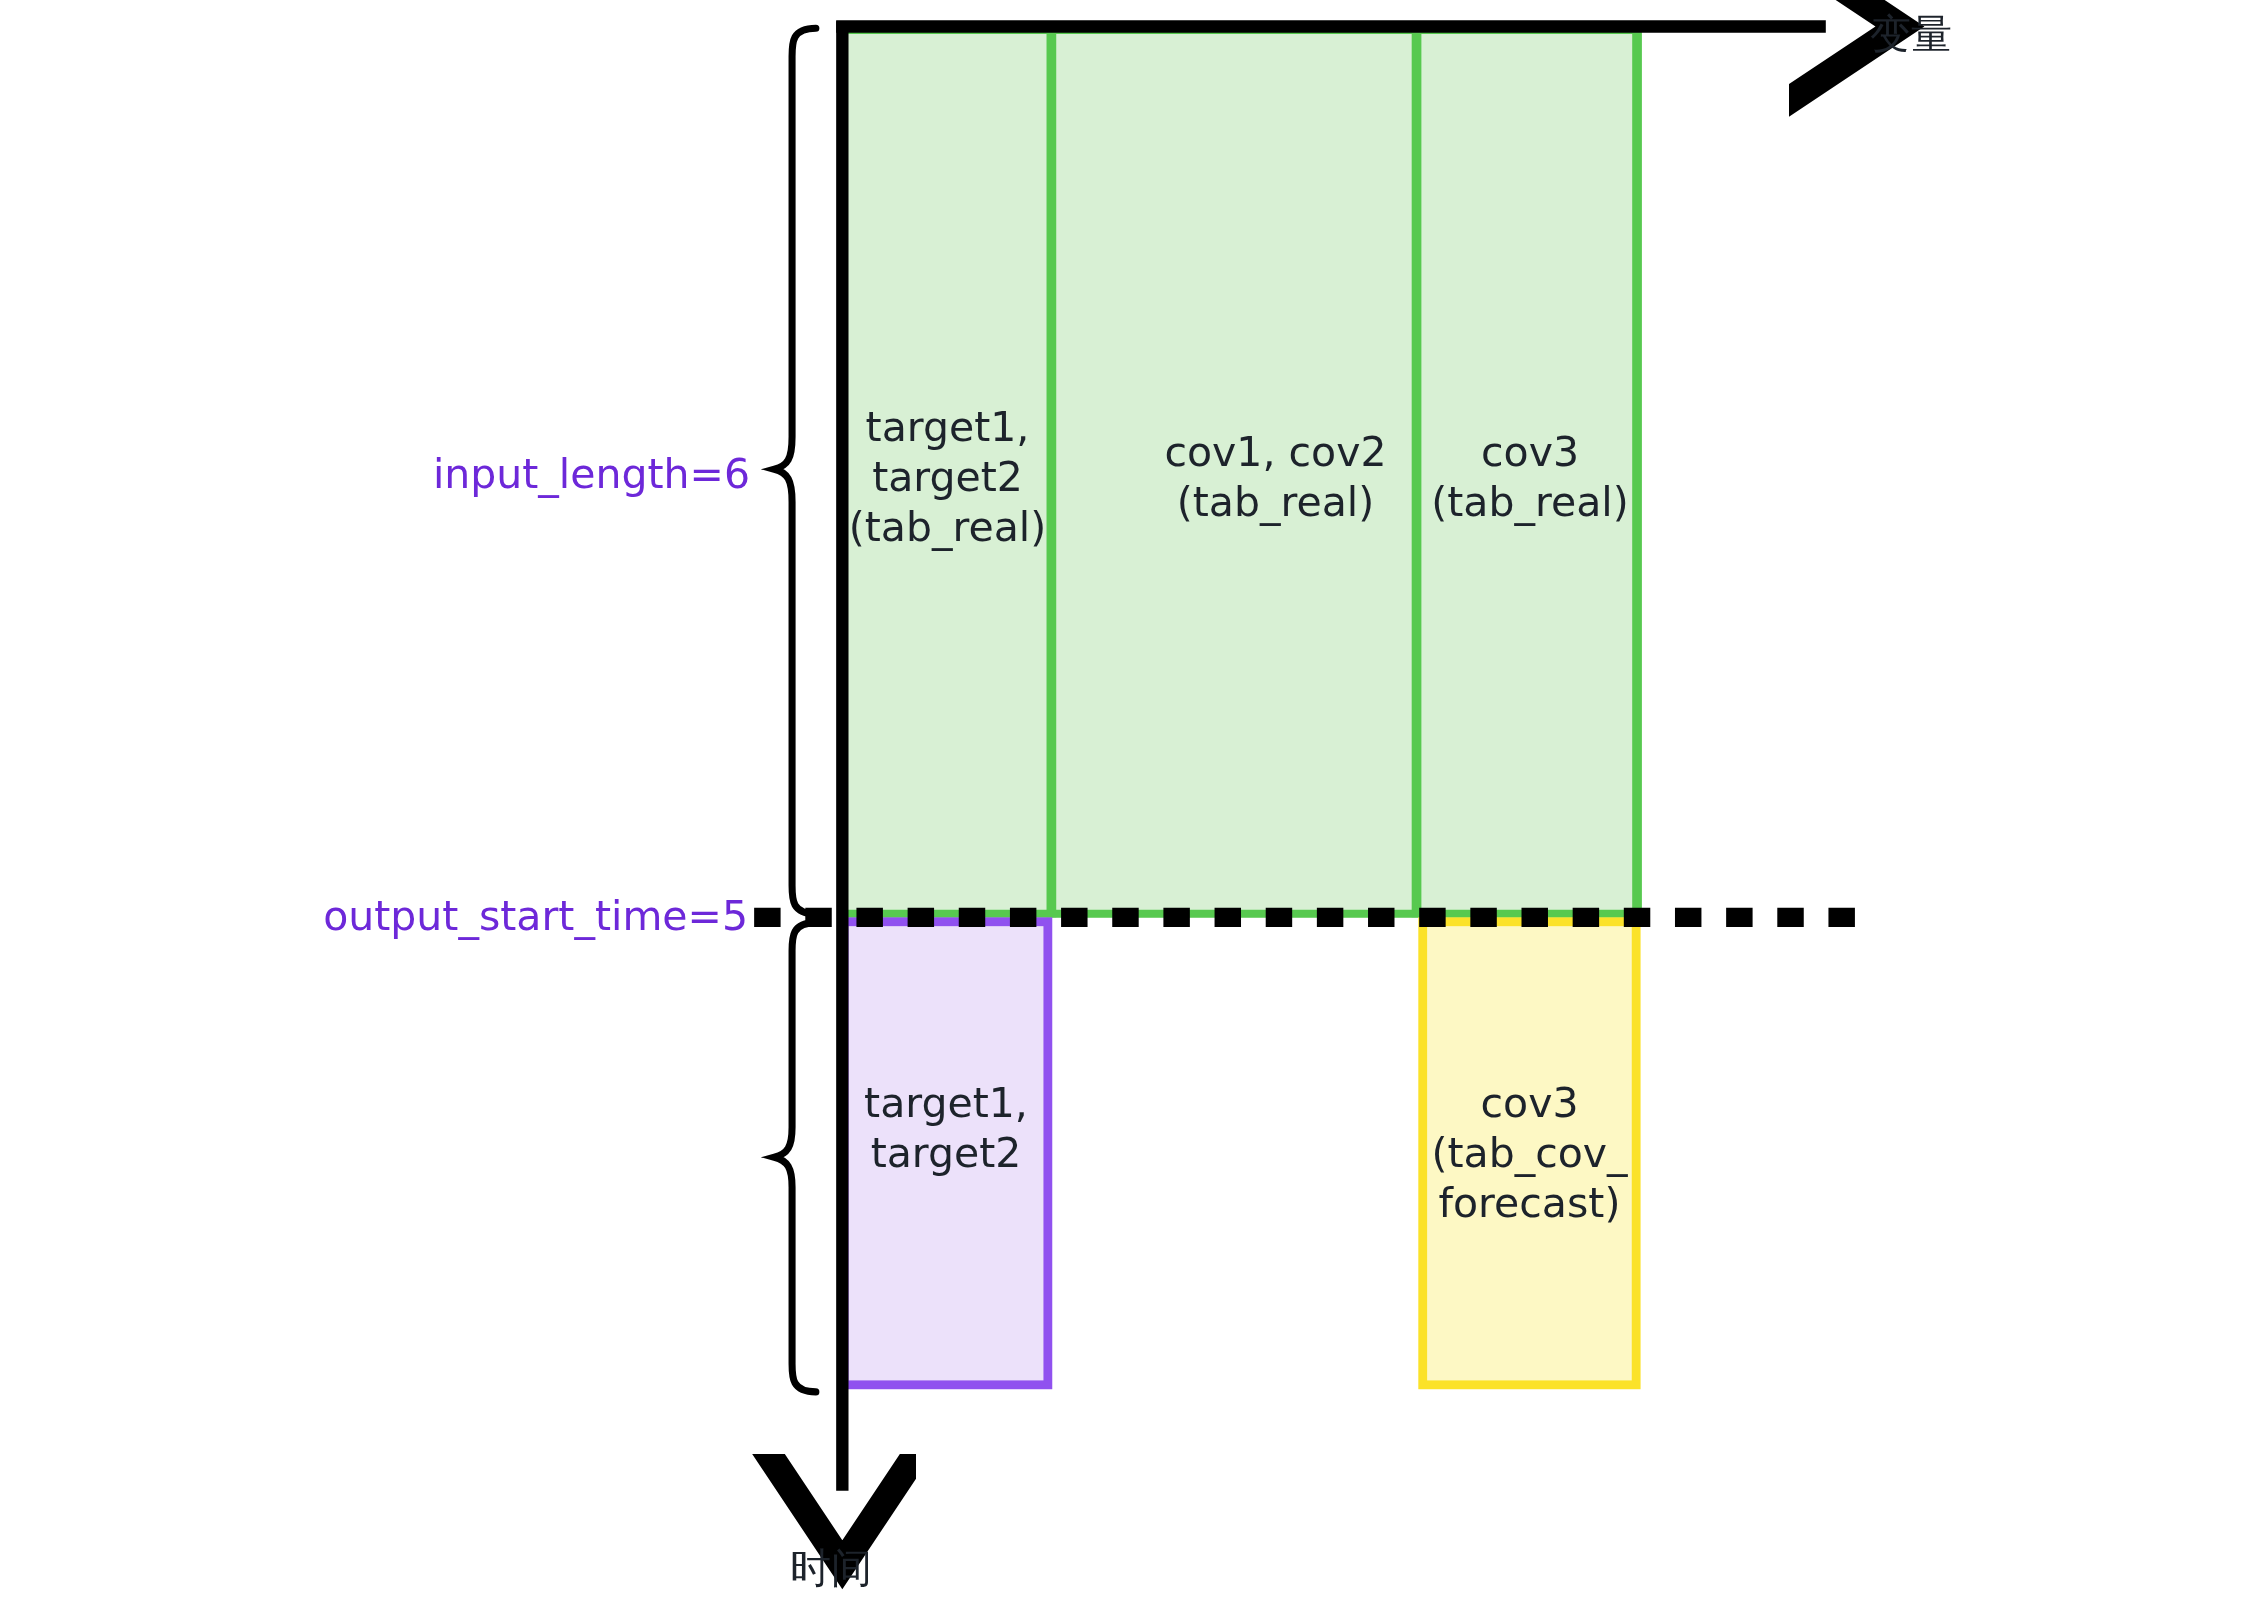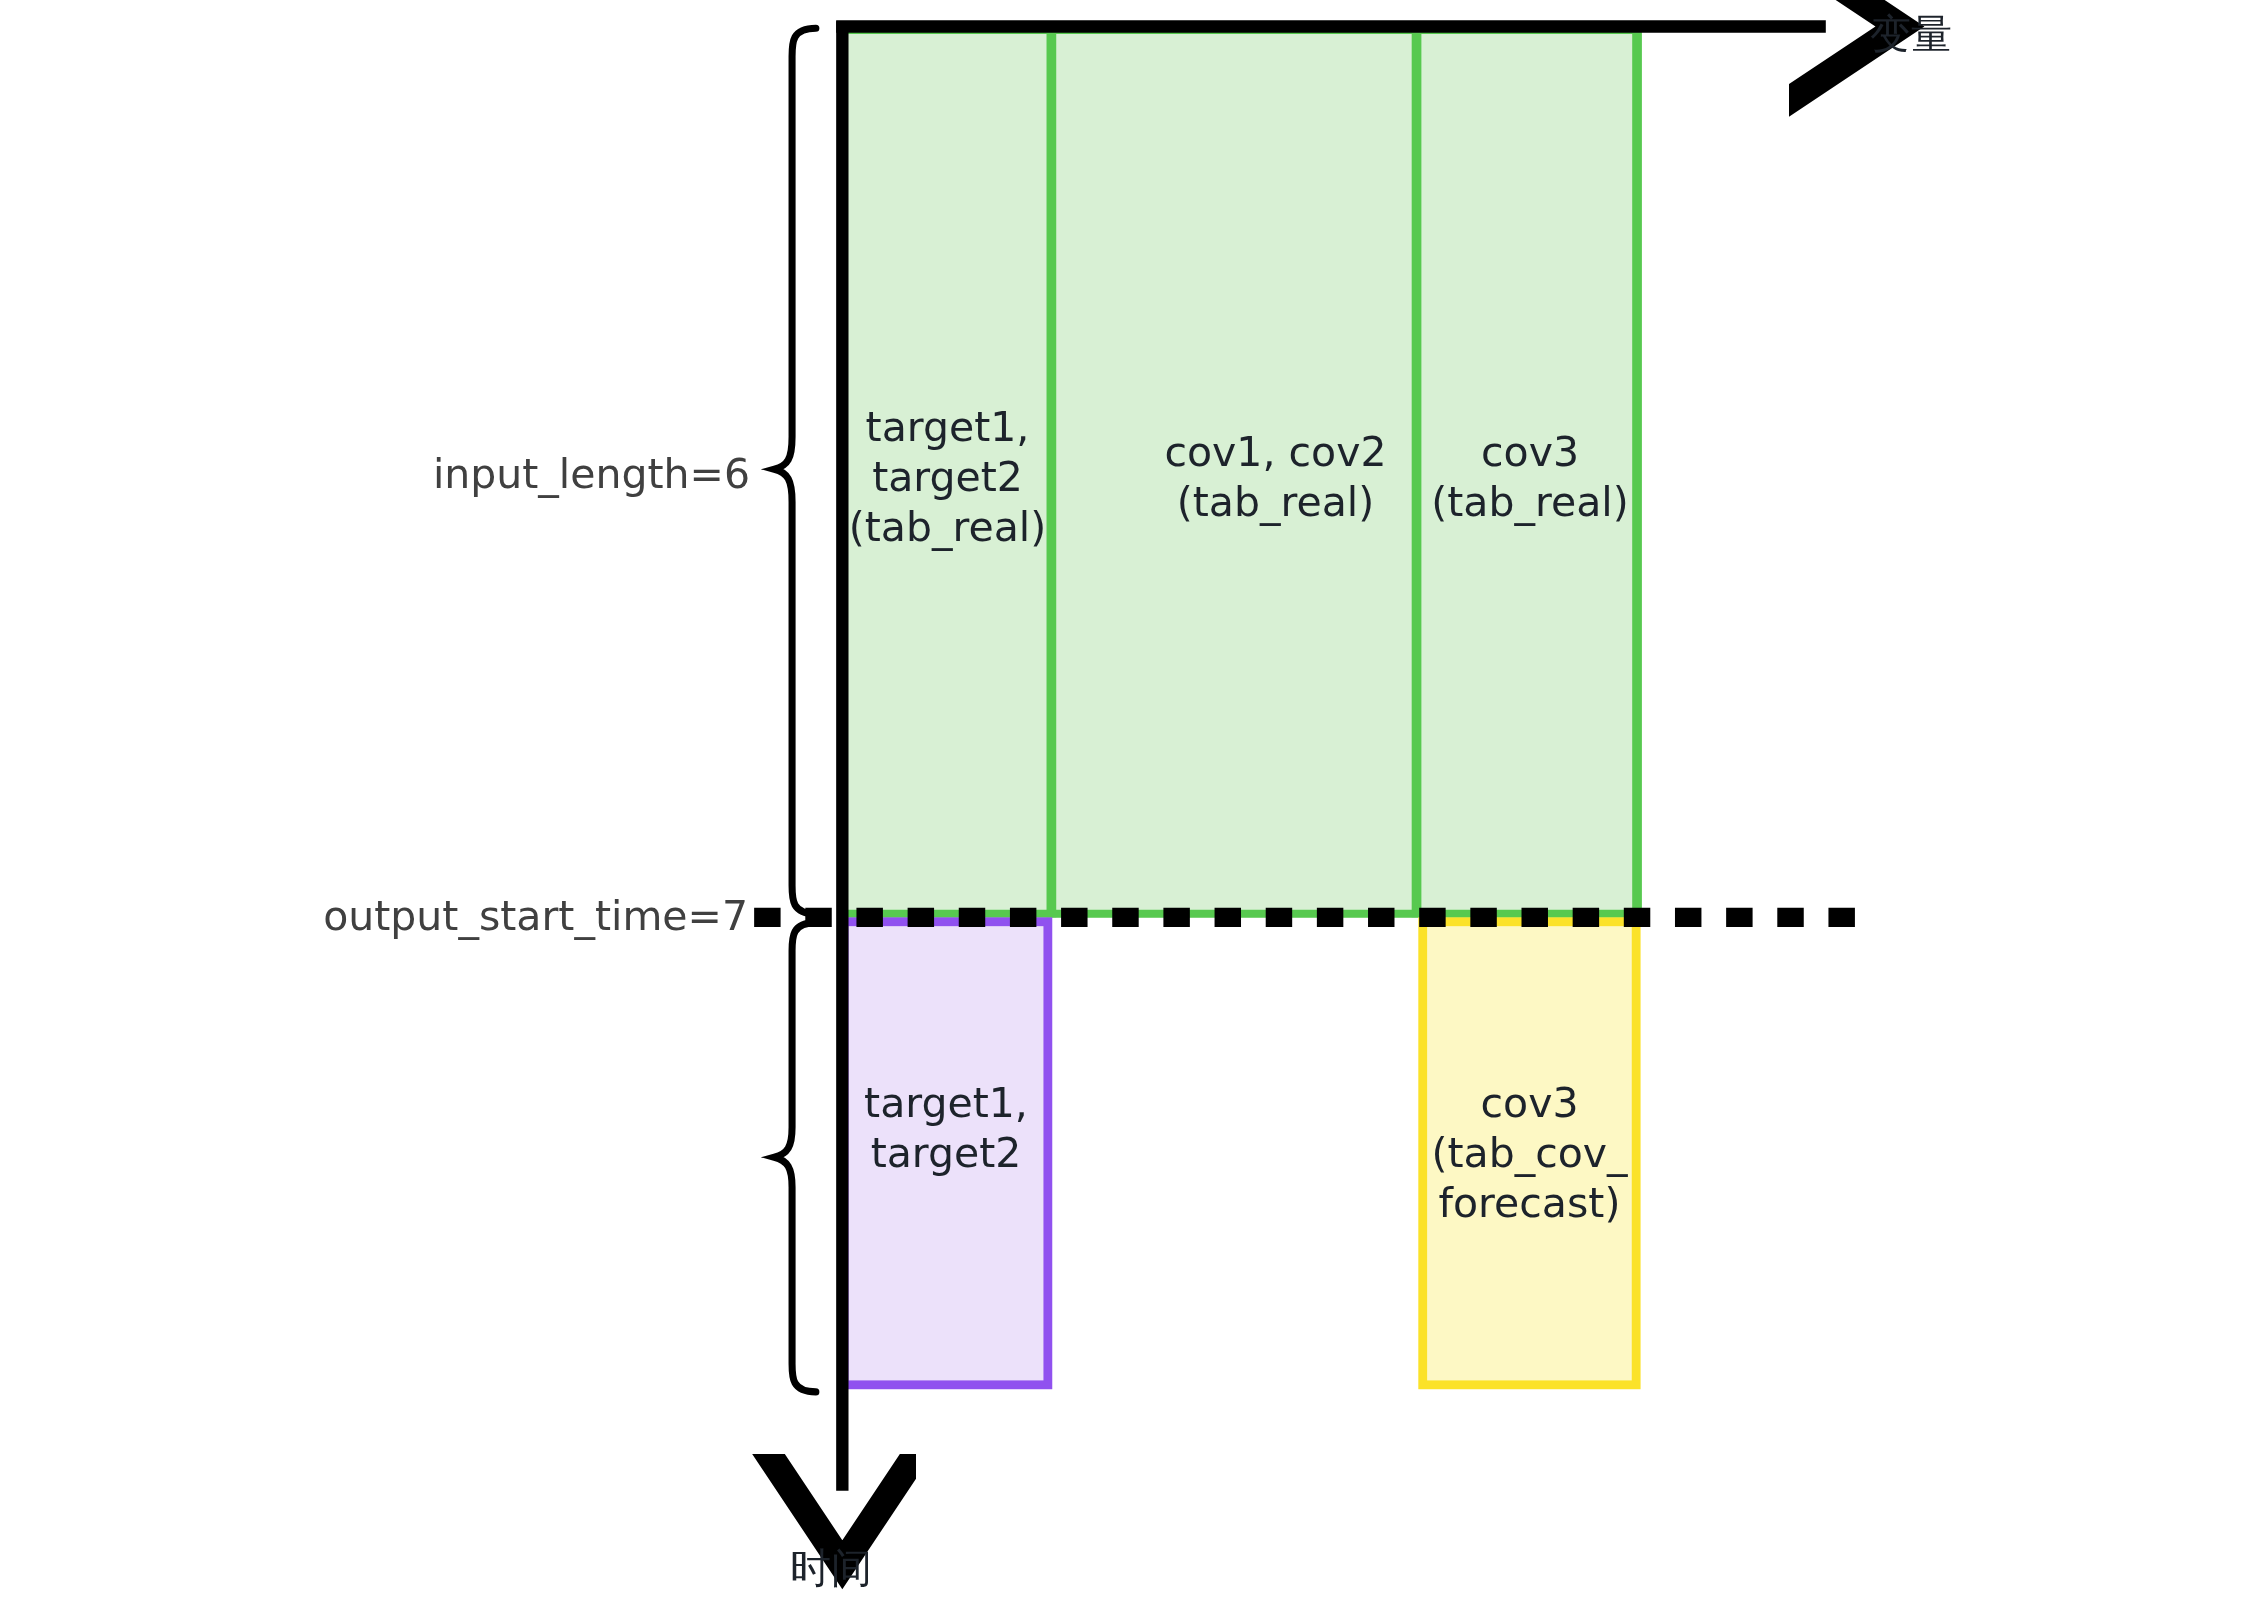--- a/index.html
+++ b/index.html
@@ -26,21 +26,21 @@
     position: absolute;
     text-align: center;
     color: #1d232b;
     font-size: 41px;
     line-height: 1.22;
     white-space: pre-line;
     font-family: "DejaVu Sans", "Liberation Sans", sans-serif;
   }
   .side-label {
     position: absolute;
-    color: #404040;
+    color: #6d28d9;
     font-size: 41px;
     line-height: 1.2;
     text-align: right;
     white-space: nowrap;
     font-family: "DejaVu Sans", "Liberation Sans", sans-serif;
   }
   .axis-label {
     position: absolute;
     color: #1d232b;
     font-size: 41px;
@@ -113,21 +113,21 @@
 
   <div class="blk-text" style="left:844px; top:1078px; width:204px;">target1,
 target2</div>
 
   <div class="blk-text" style="left:1423px; top:1078px; width:213px;">cov3
 (tab_cov_
 forecast)</div>
 
   <div class="side-label" style="left:291px; top:450px; width:459px;">input_length=6</div>
 
-  <div class="side-label" style="left:176px; top:892px; width:572px;">output_start_time=7</div>
+  <div class="side-label" style="left:176px; top:892px; width:572px;">output_start_time=5</div>
 
 
   <div class="axis-label" style="left:1870px; top:7px;">变量</div>
 
   <div class="axis-label" style="left:790px; top:1541px;">时间</div>
 
 </div>
 
 
 </body></html>

